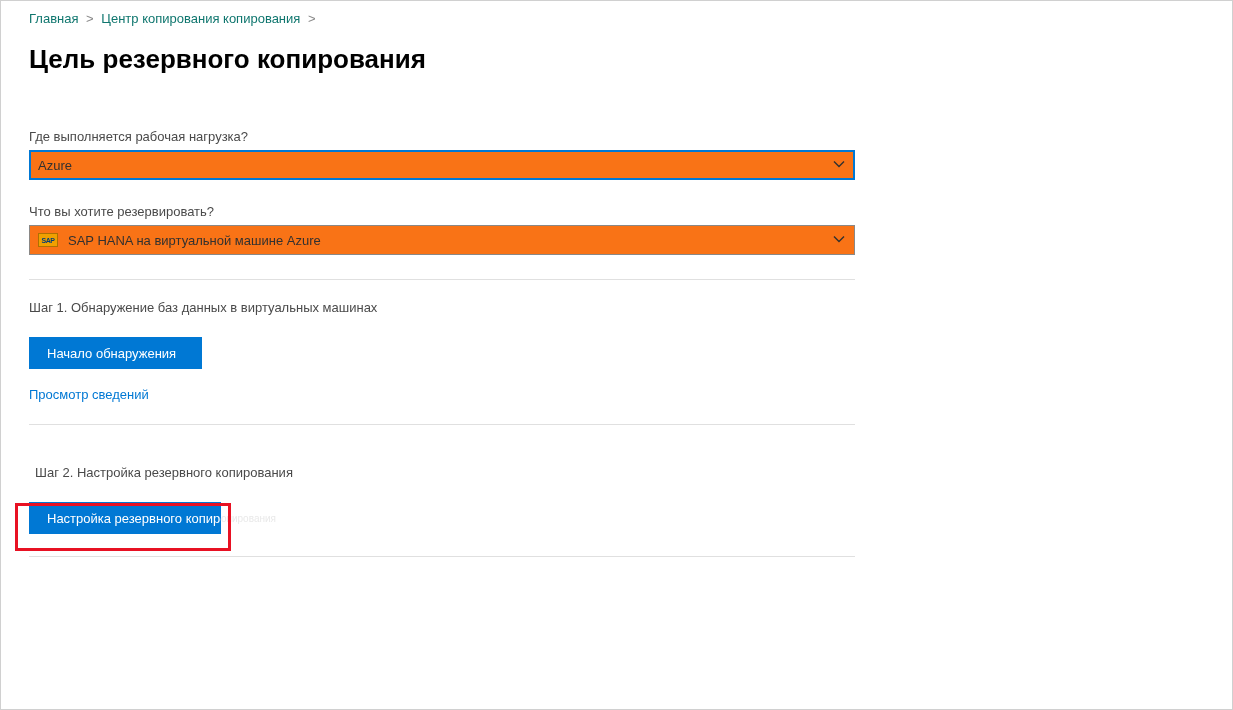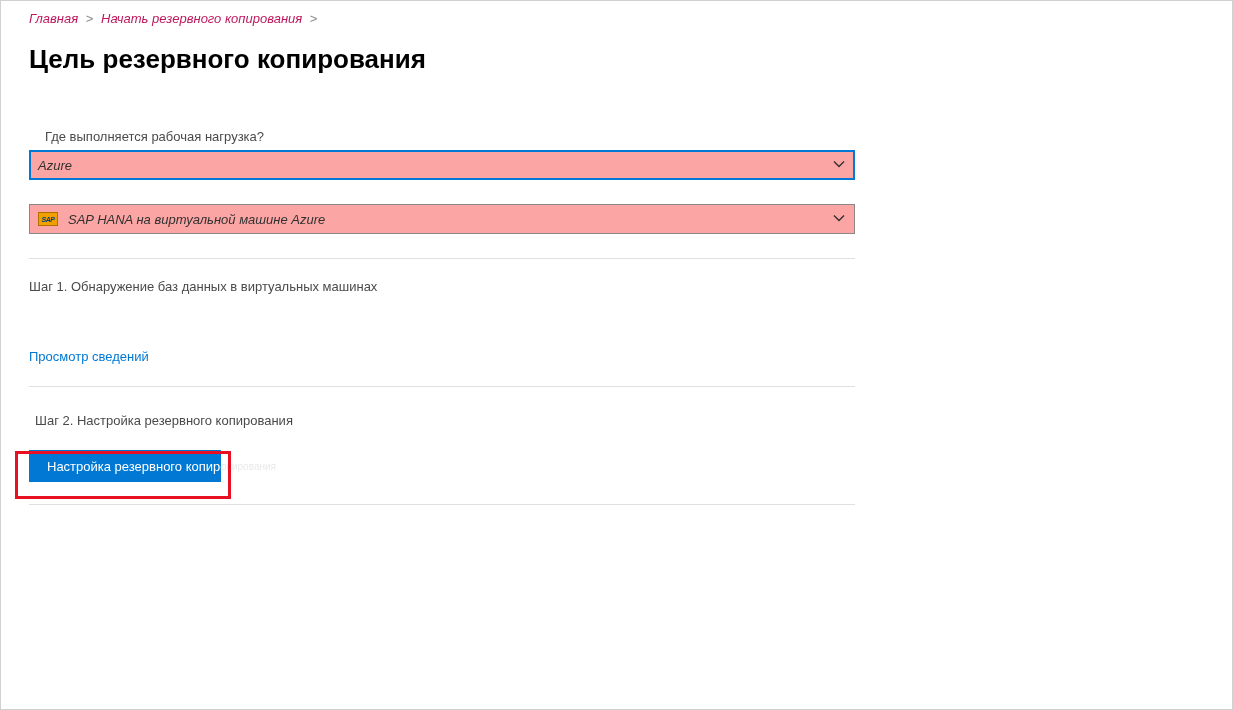--- a/index.html
+++ b/index.html
@@ -21,23 +21,22 @@
     .content {
       padding: 10px 28px 0 28px;
     }
     .breadcrumb {
       font-size: 13px;
       color: #555;
       margin-bottom: 18px;
       position: relative;
     }
     .breadcrumb a {
-      color: #be185d;
+      color: #0f766e;
       text-decoration: none;
-      font-style: italic;
     }
     .breadcrumb .sep {
       margin: 0 4px;
       color: #888;
     }
     .breadcrumb-overlay {
       position: absolute;
       left: 230px;
       top: 0;
       color: #0078d4;
@@ -50,34 +49,32 @@
       letter-spacing: 0px;
     }
     .field-block {
       margin-bottom: 24px;
       max-width: 826px;
     }
     .field-label {
       font-size: 13px;
       color: #4a4a4a;
       margin-bottom: 6px;
-      margin-left: 16px;
     }
     .select-box {
       display: flex;
       align-items: center;
       justify-content: space-between;
       height: 30px;
       border: 1px solid #8a8886;
-      background: #fca5a5;
+      background: #f97316;
       padding: 0 8px;
       font-size: 13px;
       color: #323130;
       cursor: pointer;
-      font-style: italic;
     }
     .select-box.focused {
       border: 2px solid #0078d4;
       padding: 0 7px;
     }
     .select-box .chevron {
       flex: 0 0 auto;
     }
     .select-box .value {
       flex: 1 1 auto;
@@ -145,21 +142,21 @@
       font-size: 13px;
       cursor: pointer;
       display: inline-block;
       margin-top: 18px;
     }
     .step1-block {
       margin-bottom: 6px;
       margin-top: 20px;
     }
     .step2-block {
-      margin-top: 26px;
+      margin-top: 40px;
       position: relative;
     }
     .step2-label {
       margin-left: 6px;
     }
     .red-box {
       position: absolute;
       border: 3px solid #e81123;
       left: -14px;
       top: 38px;
@@ -173,58 +170,62 @@
     }
   </style>
 </head>
 <body>
 
 <div class="content">
 
   <div class="breadcrumb">
     <a href="#">Главная</a>
     <span class="sep">&gt;</span>
-    <a href="#">Начать резервного копирования</a>
+    <a href="#">Центр копирования копирования</a>
     <span class="sep">&gt;</span>
   </div>
 
   <h1 class="page-title">Цель резервного копирования</h1>
 
   <div class="field-block">
     <div class="field-label">Где выполняется рабочая нагрузка?</div>
     <div class="select-box focused">
       <div class="value">
         <span>Azure</span>
       </div>
       <span class="chevron">
         <svg width="14" height="14" viewBox="0 0 14 14">
             <path d="M2 4.5 L7 9.5 L12 4.5" stroke="#323130" stroke-width="1.4" fill="none"></path>
           </svg>
       </span>
     </div>
   </div>
 
   <div class="field-block">
+    <div class="field-label">Что вы хотите резервировать?</div>
     <div class="select-box">
       <div class="value">
         <span class="sap-icon-box">SAP</span>
         <span>SAP HANA на виртуальной машине Azure</span>
       </div>
       <span class="chevron">
         <svg width="14" height="14" viewBox="0 0 14 14">
             <path d="M2 4.5 L7 9.5 L12 4.5" stroke="#323130" stroke-width="1.4" fill="none"></path>
           </svg>
       </span>
     </div>
   </div>
 
   <hr class="sep-line">
 
   <div class="step1-block">
     <div class="step-label">Шаг 1. Обнаружение баз данных в виртуальных машинах</div>
+    <button class="btn-primary narrow1">
+      <span>Начало обнаружения</span>
+    </button>
     <br>
     <span class="link">Просмотр сведений</span>
   </div>
 
   <hr class="sep-line">
 
   <div class="step2-block">
     <div class="step-label step2-label">Шаг  2.  Настройка  резервного  копирования</div>
     <div class="btn-row">
       <button class="btn-primary narrow2">

